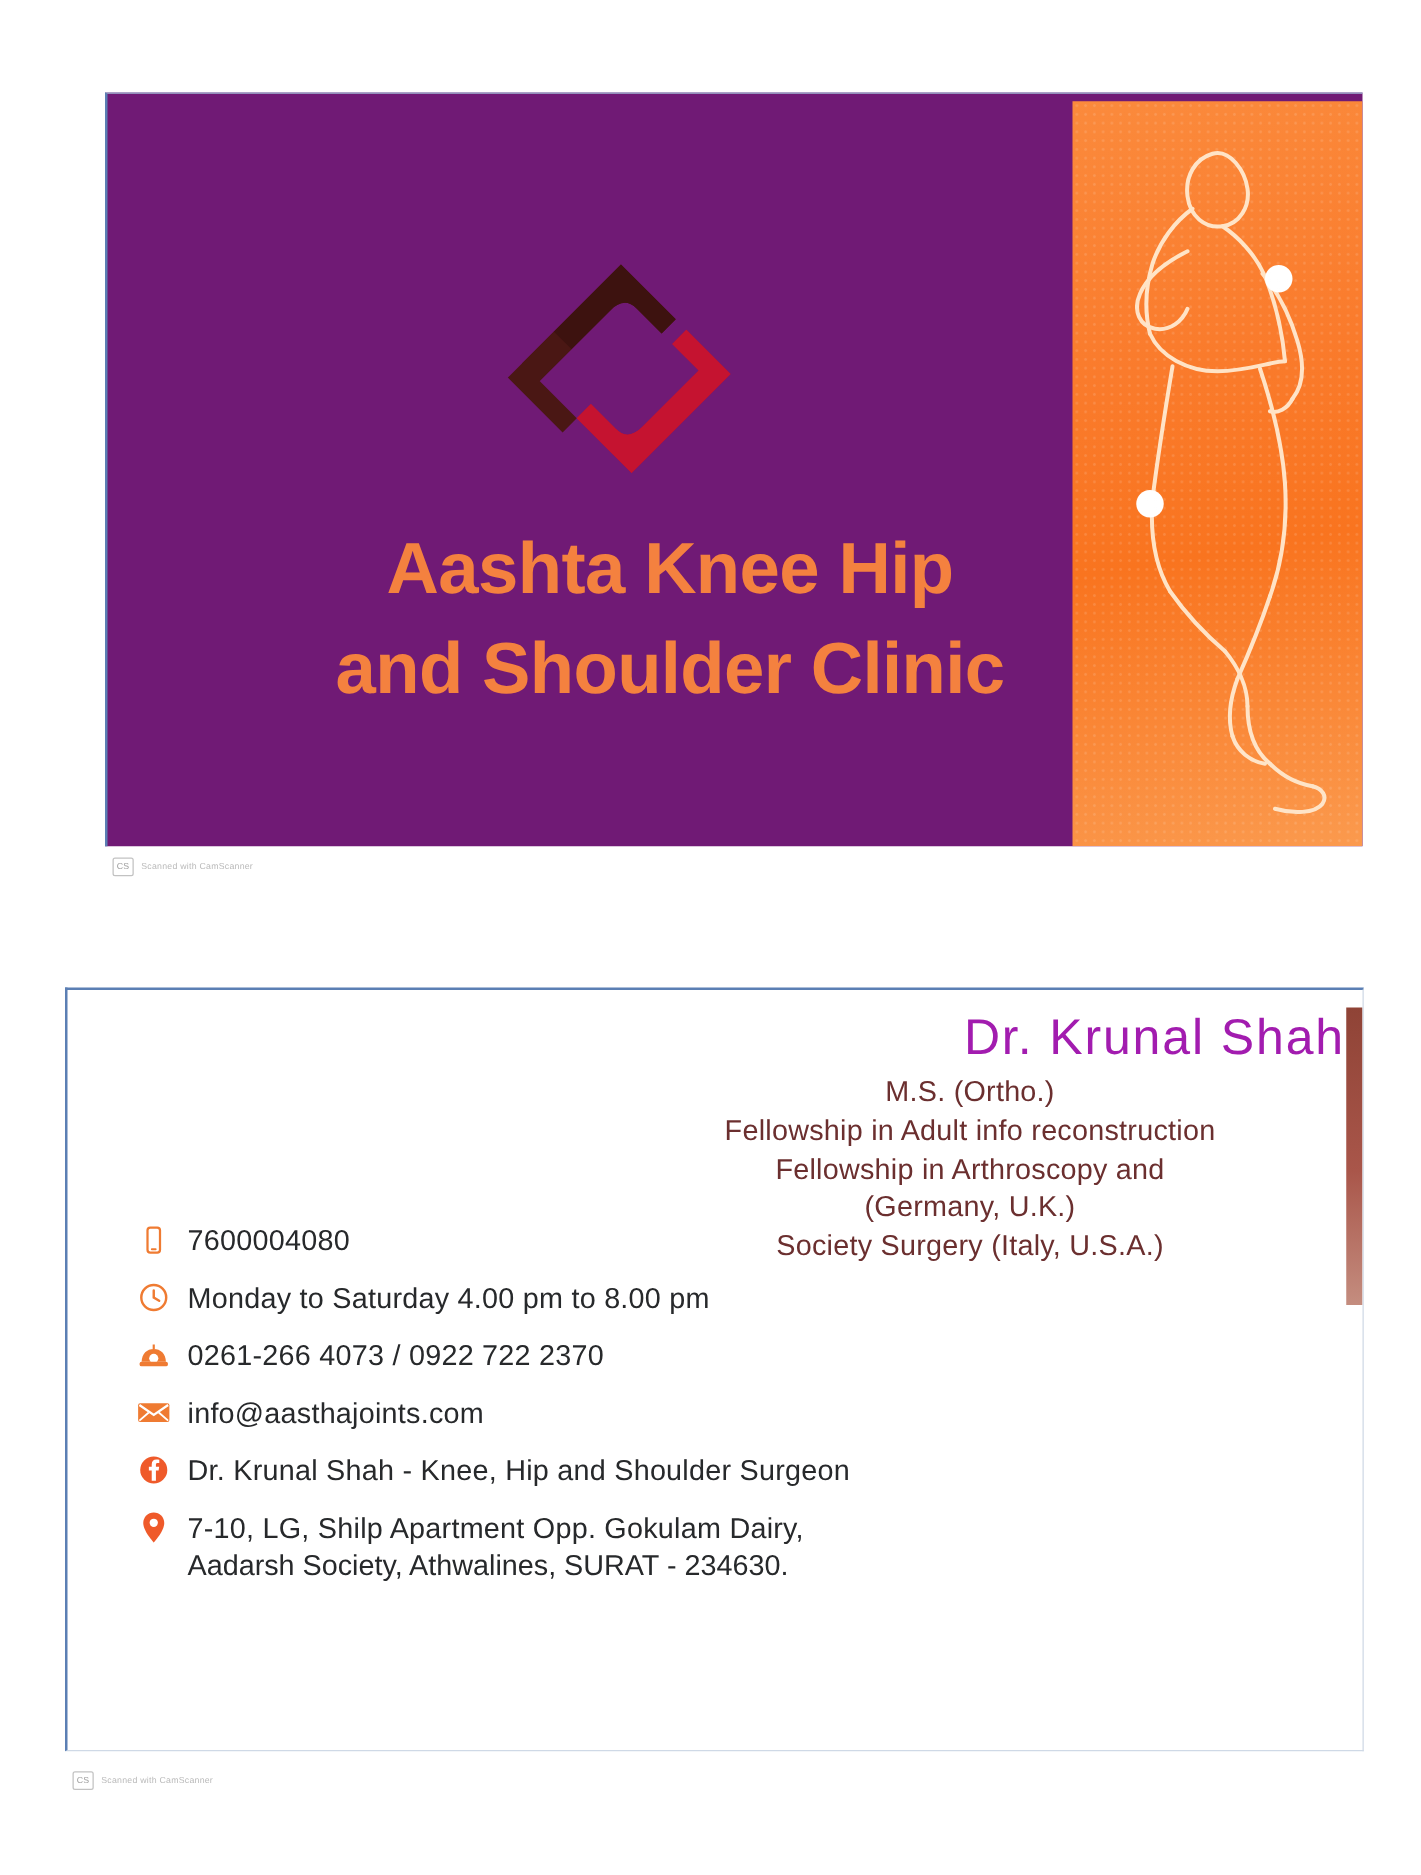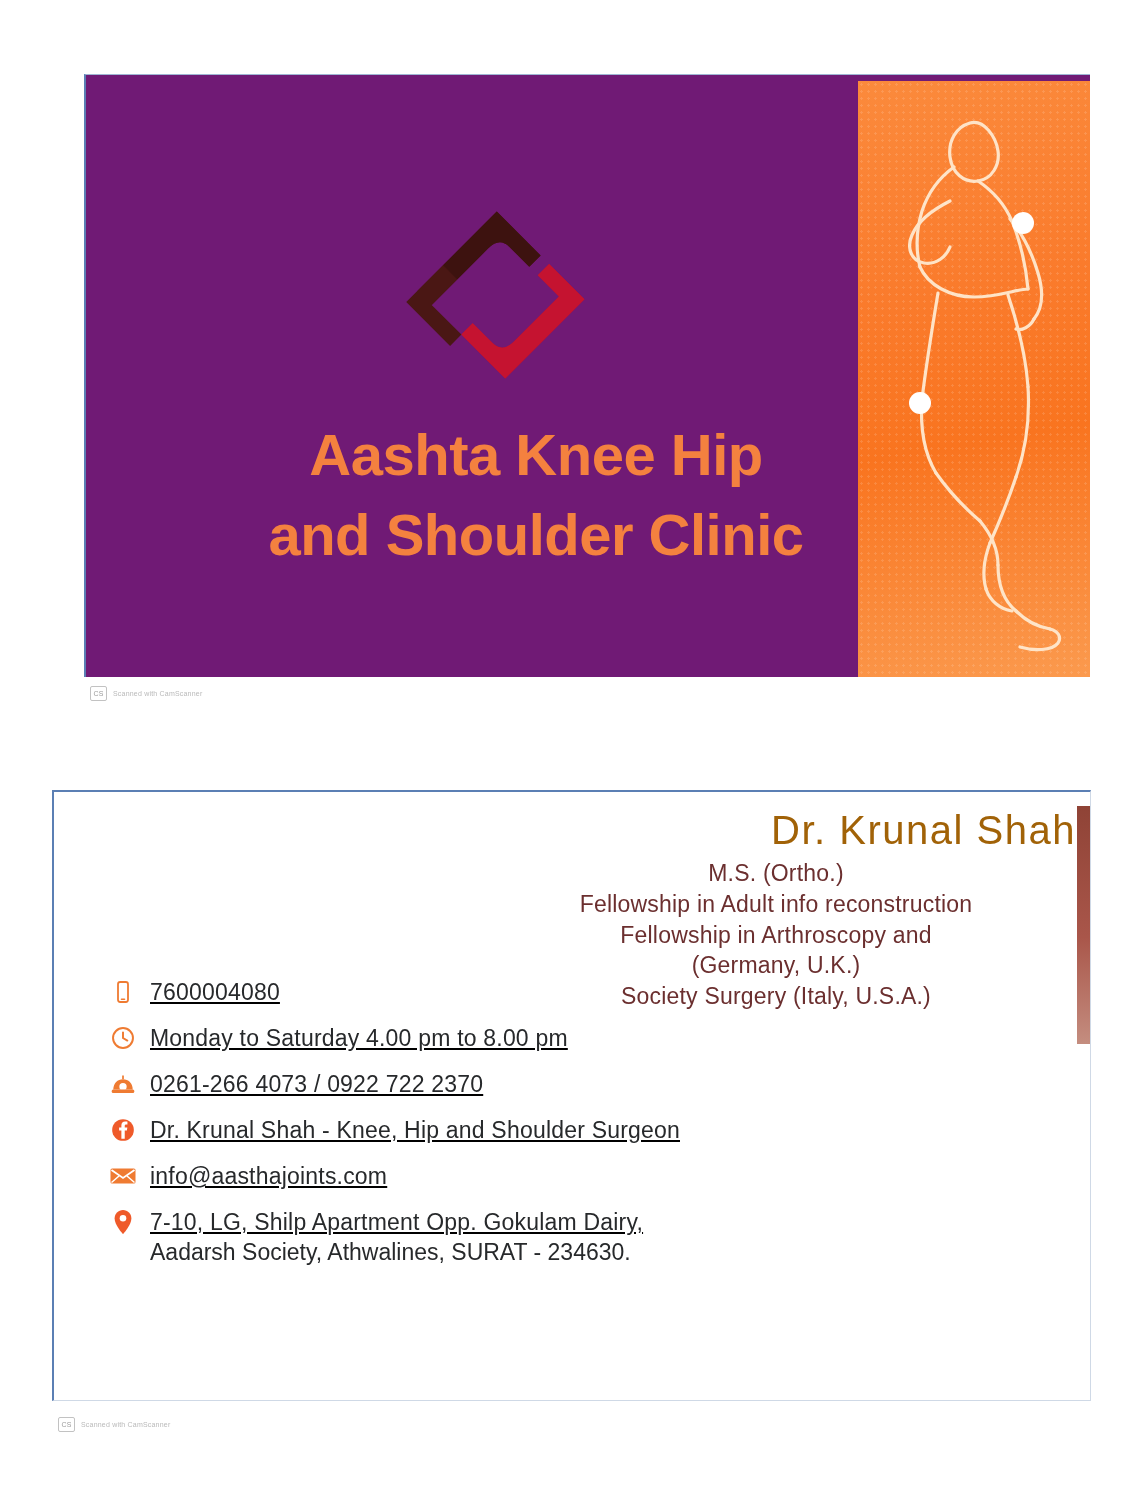--- a/index.html
+++ b/index.html
@@ -113,21 +113,21 @@
   }
 
   .doc-block {
     position: absolute;
     right: 14px;
     top: 16px;
     width: 600px;
     text-align: right;
   }
   .doc-name {
-    color: #a16207;
+    color: #a21caf;
     font-size: 40px;
     letter-spacing: 1.5px;
     line-height: 1.1;
     font-weight: normal;
   }
   .doc-qual {
     color: #6b2f2f;
     font-size: 23px;
     line-height: 1.34;
     margin-top: 6px;
@@ -147,21 +147,20 @@
   .contact-list {
     position: absolute;
     left: 52px;
     top: 185px;
     width: 830px;
   }
   .contact-row {
     display: flex;
     align-items: flex-start;
     margin-bottom: 16px;
-    text-decoration: underline;
   }
   .contact-ico {
     width: 34px;
     min-width: 34px;
     height: 30px;
     display: flex;
     align-items: center;
     justify-content: center;
     margin-right: 10px;
   }
@@ -293,39 +292,39 @@
           <rect x="2.5" y="17" width="21" height="3.4" rx="1.4" fill="#ef7b32"></rect>
           <line x1="13" y1="7.5" x2="13" y2="4.2" stroke="#ef7b32" stroke-width="1.6"></line>
         </svg>
       </span>
       <span class="contact-txt">0261-266 4073 / 0922 722 2370</span>
     </div>
 
 
     <div class="contact-row">
       <span class="contact-ico">
-        <svg viewBox="0 0 24 24" width="26" height="26">
-          <circle cx="12" cy="12" r="10" fill="#ef5a2a"></circle>
-          <path d="M13.6 12.4 H15.6 L16 9.6 H13.6 V8.2 C13.6 7.4 13.9 6.9 15 6.9 H16.1 V4.4 C15.8 4.35 14.9 4.25 13.9 4.25 C11.8 4.25 10.5 5.5 10.5 7.85 V9.6 H8.4 V12.4 H10.5 V20 H13.6 Z" fill="#ffffff"></path>
-        </svg>
-      </span>
-      <span class="contact-txt">Dr. Krunal Shah - Knee, Hip and Shoulder Surgeon</span>
-    </div>
-
-    <div class="contact-row">
-      <span class="contact-ico">
         <svg viewBox="0 0 28 20" width="28" height="22">
           <rect x="1.5" y="2.5" width="25" height="15" rx="1.6" fill="#ef7b32"></rect>
           <path d="M2.5 4 L14 12 L25.5 4" fill="none" stroke="#ffffff" stroke-width="1.8"></path>
           <path d="M2.5 16.5 L10 10 M25.5 16.5 L18 10" fill="none" stroke="#ffffff" stroke-width="1.5"></path>
         </svg>
       </span>
       <span class="contact-txt">info@aasthajoints.com</span>
     </div>
 
+    <div class="contact-row">
+      <span class="contact-ico">
+        <svg viewBox="0 0 24 24" width="26" height="26">
+          <circle cx="12" cy="12" r="10" fill="#ef5a2a"></circle>
+          <path d="M13.6 12.4 H15.6 L16 9.6 H13.6 V8.2 C13.6 7.4 13.9 6.9 15 6.9 H16.1 V4.4 C15.8 4.35 14.9 4.25 13.9 4.25 C11.8 4.25 10.5 5.5 10.5 7.85 V9.6 H8.4 V12.4 H10.5 V20 H13.6 Z" fill="#ffffff"></path>
+        </svg>
+      </span>
+      <span class="contact-txt">Dr. Krunal Shah - Knee, Hip and Shoulder Surgeon</span>
+    </div>
+
     <div class="contact-row" style="margin-bottom:4px;">
       <span class="contact-ico">
         <svg viewBox="0 0 22 28" width="24" height="28">
           <path d="M11 2 C6.3 2 2.6 5.7 2.6 10.4 C2.6 17 11 26 11 26 C11 26 19.4 17 19.4 10.4 C19.4 5.7 15.7 2 11 2 Z" fill="#ef5a2a"></path>
           <circle cx="11" cy="10.2" r="3.3" fill="#ffffff"></circle>
         </svg>
       </span>
       <span class="contact-txt">7-10, LG, Shilp Apartment Opp. Gokulam Dairy,</span>
     </div>
 

